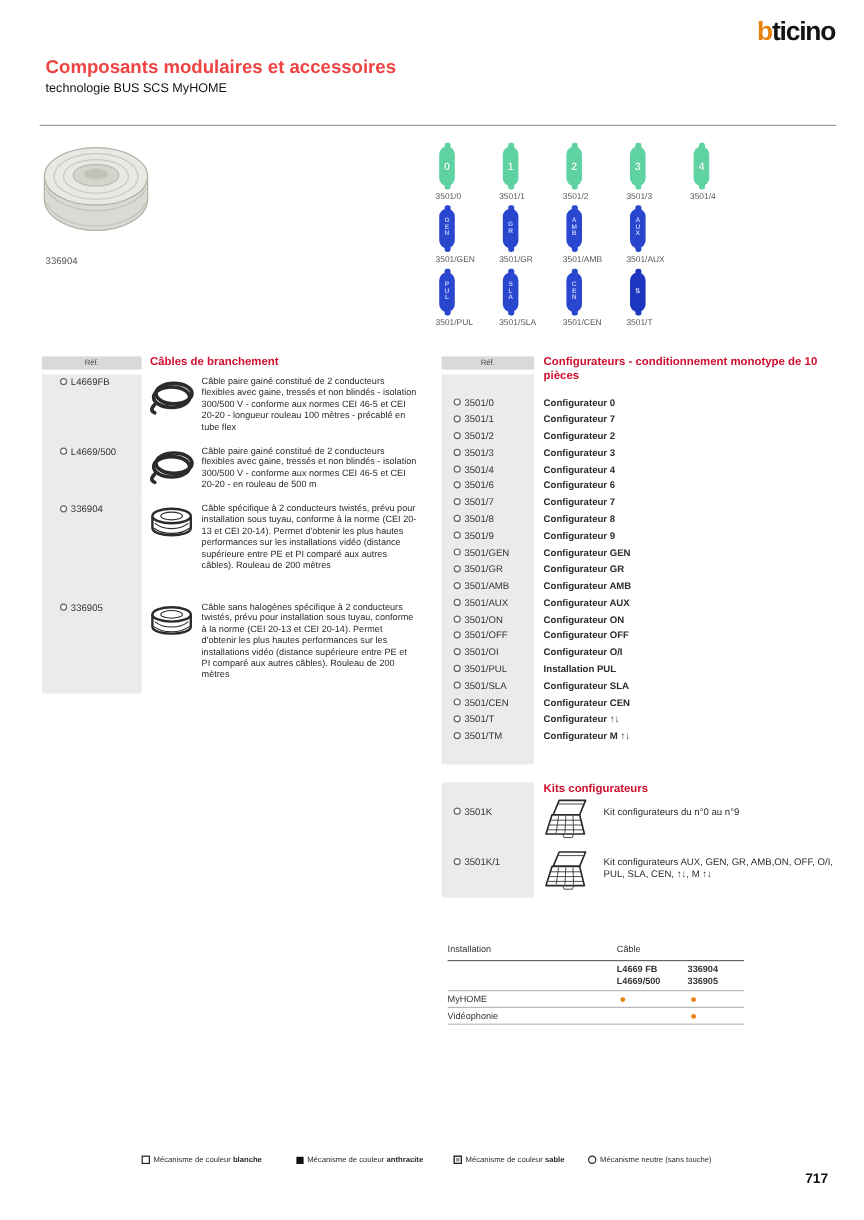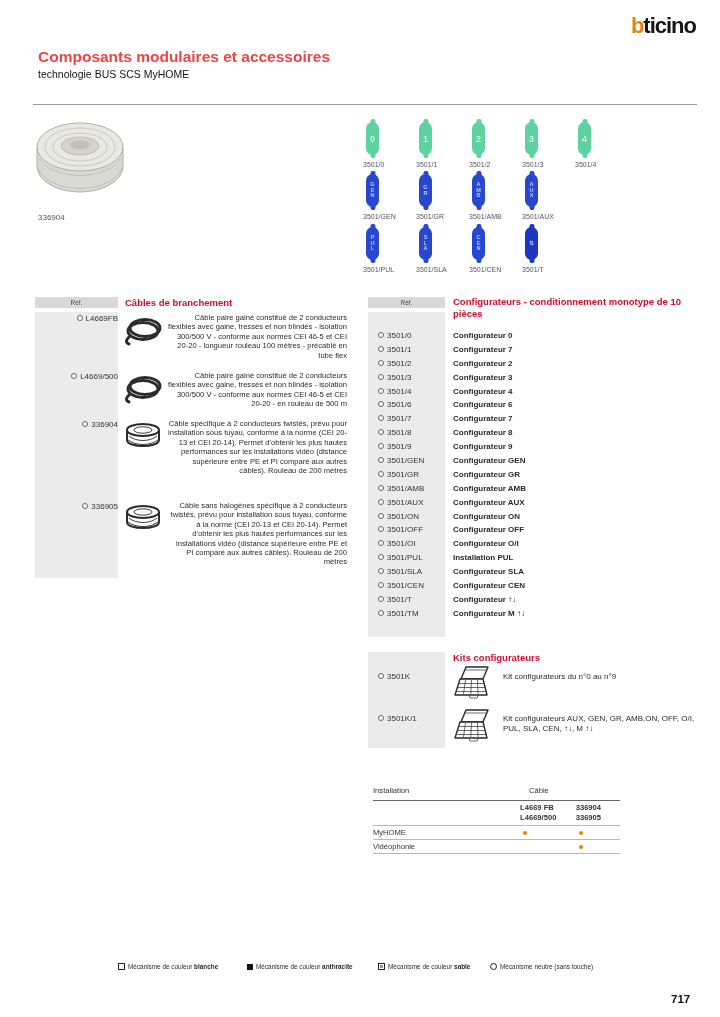--- a/index.html
+++ b/index.html
@@ -38,25 +38,25 @@
   .pill-label{font-size:7px;color:#55565a;margin-top:6px;white-space:nowrap;}
 
   
   .refbar{background:#D9D9D9;font-size:6.5px;color:#4a4a4a;display:flex;align-items:center;justify-content:center;}
   .red-title{color:#CE0E2D;font-weight:bold;font-size:9.5px;line-height:11.5px;}
   .circ{display:inline-block;width:4px;height:4px;border:1px solid #666;border-radius:50%;
         margin-right:3px;background:#fff;}
 
   
   .ltable{position:absolute;left:35px;top:297px;width:312px;}
-  .lhead{display:flex;align-items:flex-end;}
+  .lhead{display:flex;align-items:center;}
   .lhead .refbar{width:83px;height:11px;}
   .lhead .red-title{margin-left:7px;margin-top:-1px;}
   .lbody{margin-top:4px;}
-  .lrow{display:flex;text-align:right;}
+  .lrow{display:flex;}
   .lref{width:83px;background:#EBEBEB;box-sizing:border-box;padding:2px 0 0 15px;
         font-size:8px;color:#333;white-space:nowrap;}
   .licon{width:50px;box-sizing:border-box;display:flex;justify-content:center;padding-top:3px;}
   .ldesc{width:179px;font-size:7.6px;line-height:9.4px;color:#2b2b2b;padding-top:1px;}
 
   
   .rtable{position:absolute;left:368px;top:297px;width:330px;height:343px;}
   .rcolbg{position:absolute;left:0;top:15px;width:77px;height:325px;background:#EBEBEB;}
   .rtable .refbar{position:absolute;left:0;top:0;width:77px;height:11px;}
   .rtitle{position:absolute;left:85px;top:-1px;width:250px;}
@@ -68,36 +68,36 @@
   
   .kits{position:absolute;left:368px;top:650px;width:330px;height:100px;}
   .kcolbg{position:absolute;left:0;top:2px;width:77px;height:96px;background:#EBEBEB;}
   .ktitle{position:absolute;left:85px;top:2px;}
   .kref{position:absolute;left:10px;font-size:8px;color:#333;white-space:nowrap;}
   .kicon{position:absolute;left:84px;}
   .kdesc{position:absolute;left:135px;width:195px;font-size:8px;line-height:9.6px;color:#2b2b2b;}
 
   
   .inst{position:absolute;left:373px;top:786px;width:247px;font-size:7.6px;color:#333;}
-  .inst .c1{width:156px;box-sizing:border-box;}
+  .inst .c1{width:141px;box-sizing:border-box;}
   .inst .c2{width:59px;box-sizing:border-box;}
   .inst .c3{width:47px;box-sizing:border-box;}
   .inst-head{display:flex;height:14px;align-items:flex-start;border-bottom:1px solid #666;}
   .inst-refs{display:flex;padding:2px 0 3px;border-bottom:1px solid #b8b8b8;font-weight:bold;line-height:9.6px;}
   .inst-row{display:flex;height:13px;align-items:center;border-bottom:1px solid #b8b8b8;}
   .dot{width:4px;height:4px;border-radius:50%;background:#E8820C;margin-left:3px;}
 
   
   .legend-item{position:absolute;top:963px;display:flex;align-items:center;gap:3px;
         font-size:6.4px;color:#2b2b2b;white-space:nowrap;}
   .sq-o{width:5px;height:5px;border:1px solid #222;background:#fff;}
   .sq-f{width:6px;height:6px;background:#111;}
   .sq-s{width:5px;height:5px;border:1px solid #222;background:#999;box-shadow:inset 0 0 0 1px #fff;}
   .ci-o{width:5px;height:5px;border:1px solid #222;border-radius:50%;background:#fff;}
-  .pagenum{position:absolute;left:671px;top:977px;font-size:11.5px;font-weight:bold;color:#111;margin-top:16px;}
+  .pagenum{position:absolute;left:671px;top:977px;font-size:11.5px;font-weight:bold;color:#111;}
 </style>
 </head>
 <body>
 
 <div class="page">
 
   <div class="logo"><span class="logo-b">b</span><span>ticino</span></div>
   <div class="page-title">Composants modulaires et accessoires</div>
   <div class="page-subtitle">technologie BUS SCS MyHOME</div>
   <div class="header-rule"></div>

